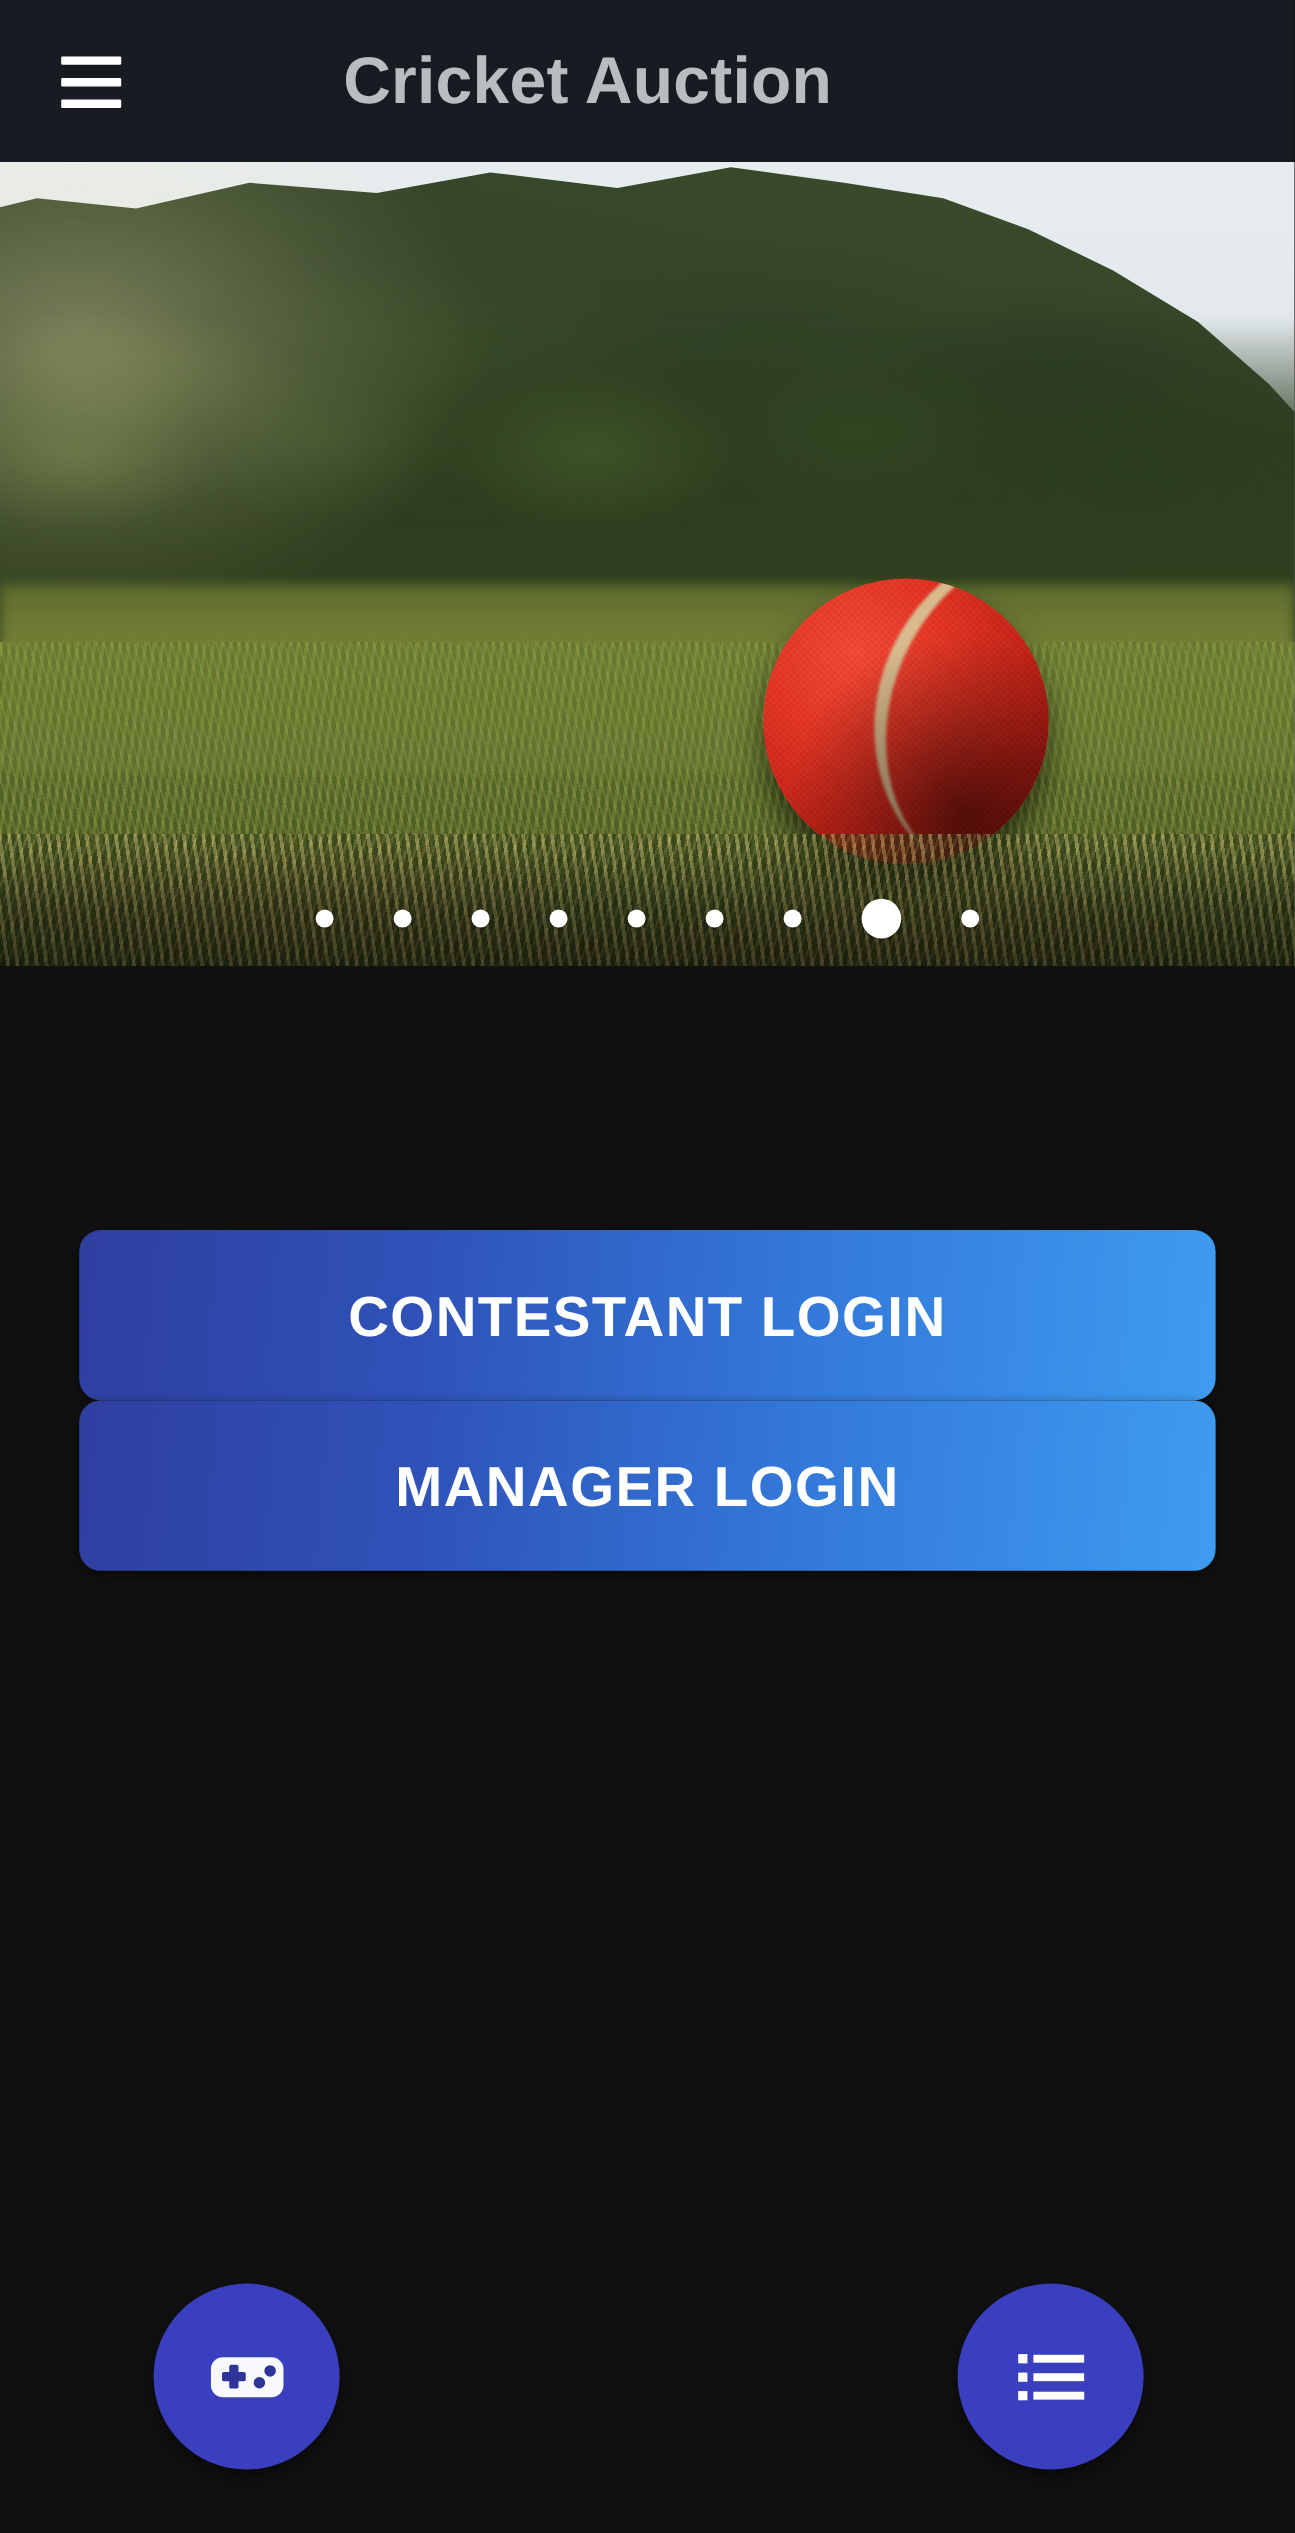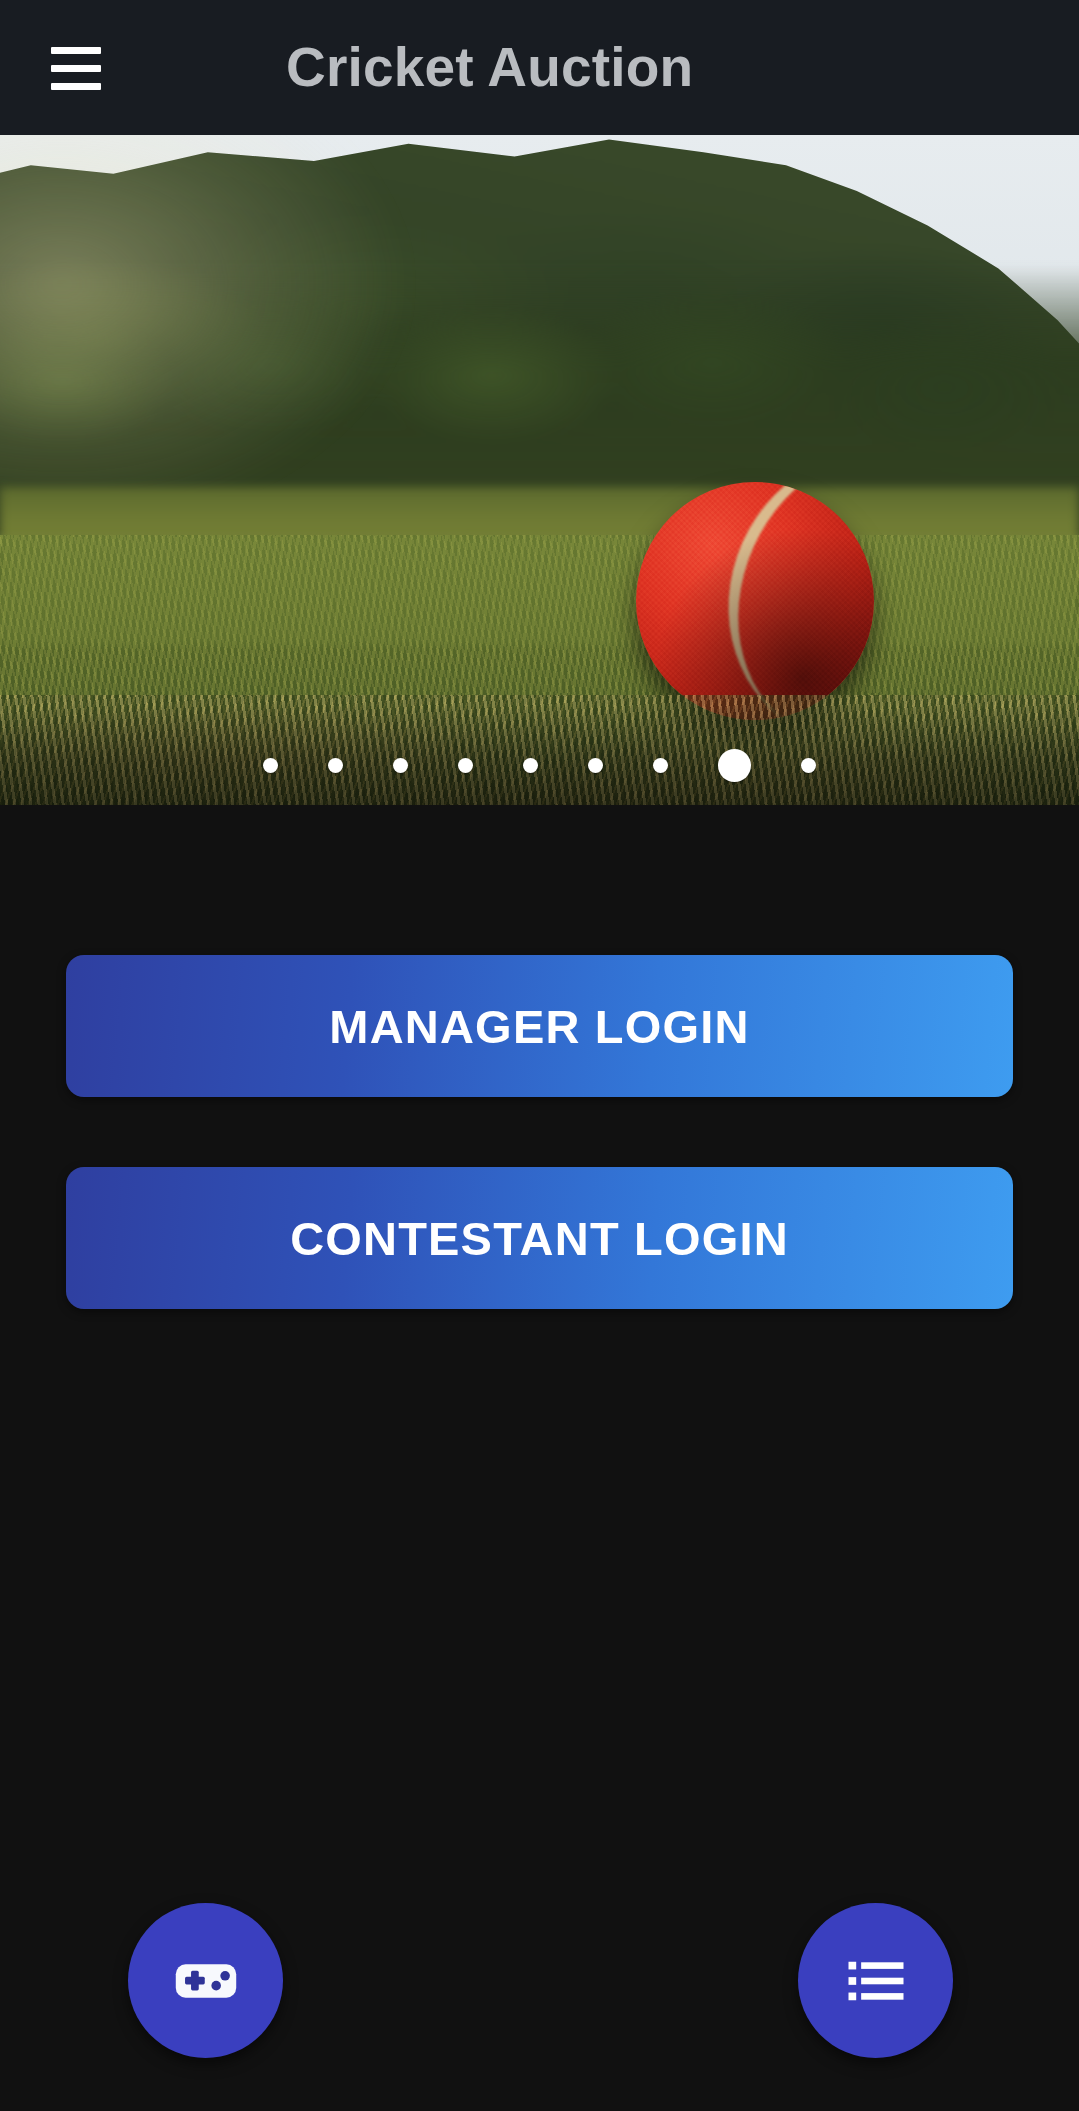--- a/index.html
+++ b/index.html
@@ -369,22 +369,22 @@
         <span class="dot" style="background: rgb(255, 255, 255);"></span>
         <span class="dot" style="background: rgb(255, 255, 255);"></span>
         <span class="dot active" style="background: rgb(255, 255, 255);"></span>
         <span class="dot" style="background: rgb(255, 255, 255);"></span>
       </div>
 
     <span class="hidden-label">Red cricket ball resting on sunlit grass field with a forested hillside behind</span>
   </section>
 
   <main id="main-actions">
+    <button class="primary-btn" id="contestant-login-button" style="background: linear-gradient(95deg, rgb(47, 63, 160) 0%, rgb(47, 82, 184) 30%, rgb(51, 119, 216) 62%, rgb(62, 156, 240) 100%); color: rgb(255, 255, 255);">CONTESTANT LOGIN</button>
     <button class="primary-btn" id="manager-login-button" style="background: linear-gradient(95deg, rgb(47, 63, 160) 0%, rgb(47, 82, 184) 30%, rgb(51, 119, 216) 62%, rgb(62, 156, 240) 100%); color: rgb(255, 255, 255);">MANAGER LOGIN</button>
-    <button class="primary-btn" id="contestant-login-button" style="background: linear-gradient(95deg, rgb(47, 63, 160) 0%, rgb(47, 82, 184) 30%, rgb(51, 119, 216) 62%, rgb(62, 156, 240) 100%); color: rgb(255, 255, 255);">CONTESTANT LOGIN</button>
   </main>
 
   <button class="fab" id="fab-game" aria-label="Game" style="background: rgb(58, 63, 191);">
     <span>
       <svg width="74" height="74" viewBox="0 0 24 24" aria-hidden="true">
         <rect x="2.2" y="6.6" width="19.6" height="10.8" rx="3.2" fill="#F7F9FD"></rect>
         <rect x="5.2" y="10.6" width="6.4" height="2.5" rx="0.5" fill="#2F3498"></rect>
         <rect x="7.15" y="8.65" width="2.5" height="6.4" rx="0.5" fill="#2F3498"></rect>
         <circle cx="15.3" cy="13.5" r="1.55" fill="#2F3498"></circle>
         <circle cx="18.2" cy="10.3" r="1.55" fill="#2F3498"></circle>

